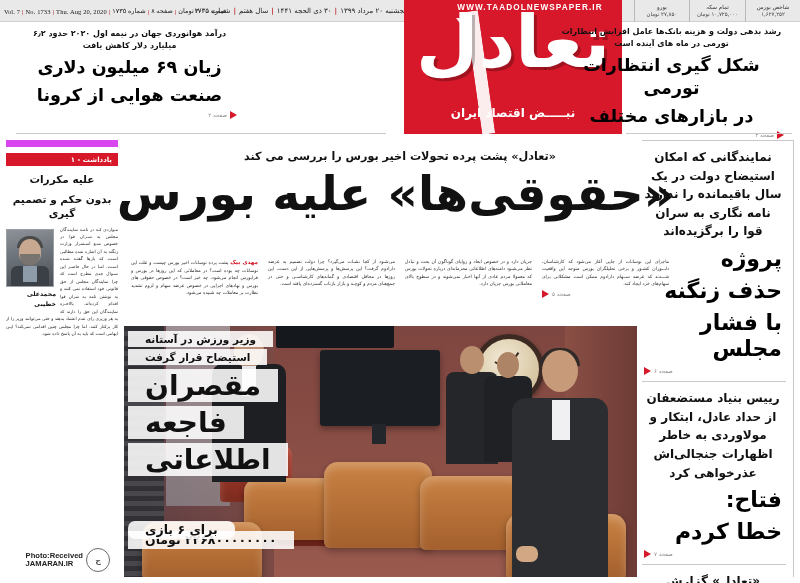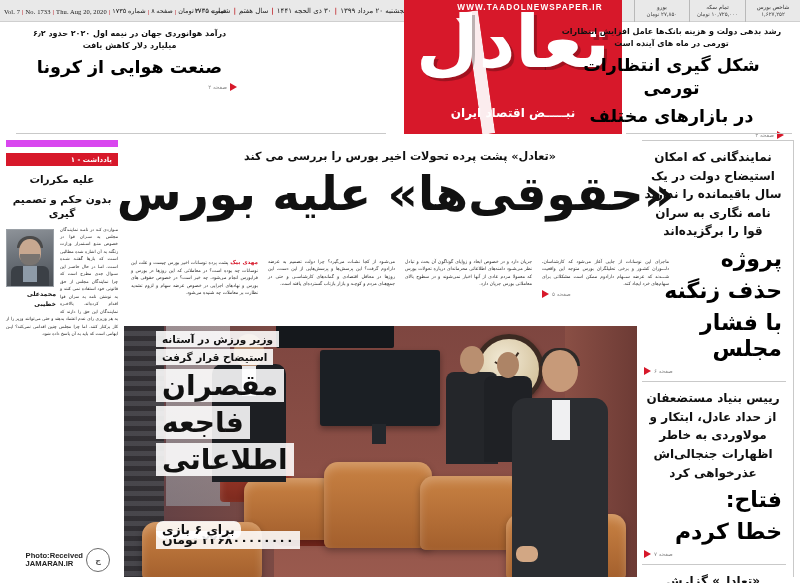--- a/index.html
+++ b/index.html
@@ -241,21 +241,21 @@
   #fig-b .hand{position:absolute;left:4px;top:196px;width:22px;height:16px;border-radius:7px;background:#d2a784;}
   #fig-c{left:322px;top:20px;width:52px;height:118px;}
   #fig-c .suit{position:absolute;left:0;top:26px;width:52px;height:92px;background:#24262a;border-radius:8px 8px 0 0;}
   #fig-c .head{position:absolute;left:14px;top:0;width:24px;height:28px;border-radius:50%;background:#b98f70;}
   #fig-d{left:360px;top:26px;width:48px;height:110px;}
   #fig-d .suit{position:absolute;left:0;top:24px;width:48px;height:86px;background:#1f2125;border-radius:8px 8px 0 0;}
   #fig-d .head{position:absolute;left:13px;top:0;width:22px;height:26px;border-radius:50%;background:#ad8466;}
 
   
   .ovl{position:absolute;background:rgba(255,255,255,.88);display:inline-block;
-       padding:1px 6px;box-sizing:border-box;text-align:right;direction:rtl;margin-left:28px;}
+       padding:1px 17px;box-sizing:border-box;text-align:right;direction:rtl;}
   .ovl.k{font-size:10.5px;font-weight:bold;color:#111;line-height:1.35;}
   .ovl.h{font-size:28px;font-weight:bold;color:#111;line-height:1.12;letter-spacing:-.5px;}
   .ovl.n{font-size:12.5px;font-weight:bold;color:#111;line-height:1.3;}
   #ovl-k1{left:128px;top:331px;}
   #ovl-k2{left:128px;top:349px;}
   #ovl-h1{left:128px;top:369px;}
   #ovl-h2{left:128px;top:406px;}
   #ovl-h3{left:128px;top:443px;}
   #ovl-n1{left:128px;top:531px;}
   #ovl-n2{left:128px;top:521px;border-radius:7px;}
@@ -314,20 +314,21 @@
   <div class="masthead">
     <div class="mast-curve"></div>
     <div class="mast-tri"></div>
     <div class="mast-url">WWW.TAADOLNEWSPAPER.IR</div>
     <div class="mast-logo">تعادل</div>
     <div class="mast-sub">نبـــــض اقتصاد ایران</div>
   </div>
 
   <div class="teaser" id="teaser-left">
     <div class="kicker">درآمد هوانوردی جهان در نیمه اول ۲۰۲۰ حدود ۶٫۲ میلیارد دلار کاهش یافت</div>
+    <div class="head">زیان ۶۹ میلیون دلاری</div>
     <div class="head">صنعت هوایی از کرونا</div>
     <div class="pgref">
       <span class="pg-tri ltr"></span>
       <span class="pg-txt">صفحه ۲</span>
     </div>
   </div>
 
   <div class="teaser" id="teaser-right">
     <div class="kicker">رشد بدهی دولت و هزینه بانک‌ها عامل افزایش انتظارات تورمی در ماه های آینده است</div>
     <div class="head">شکل گیری انتظارات تورمی</div>

